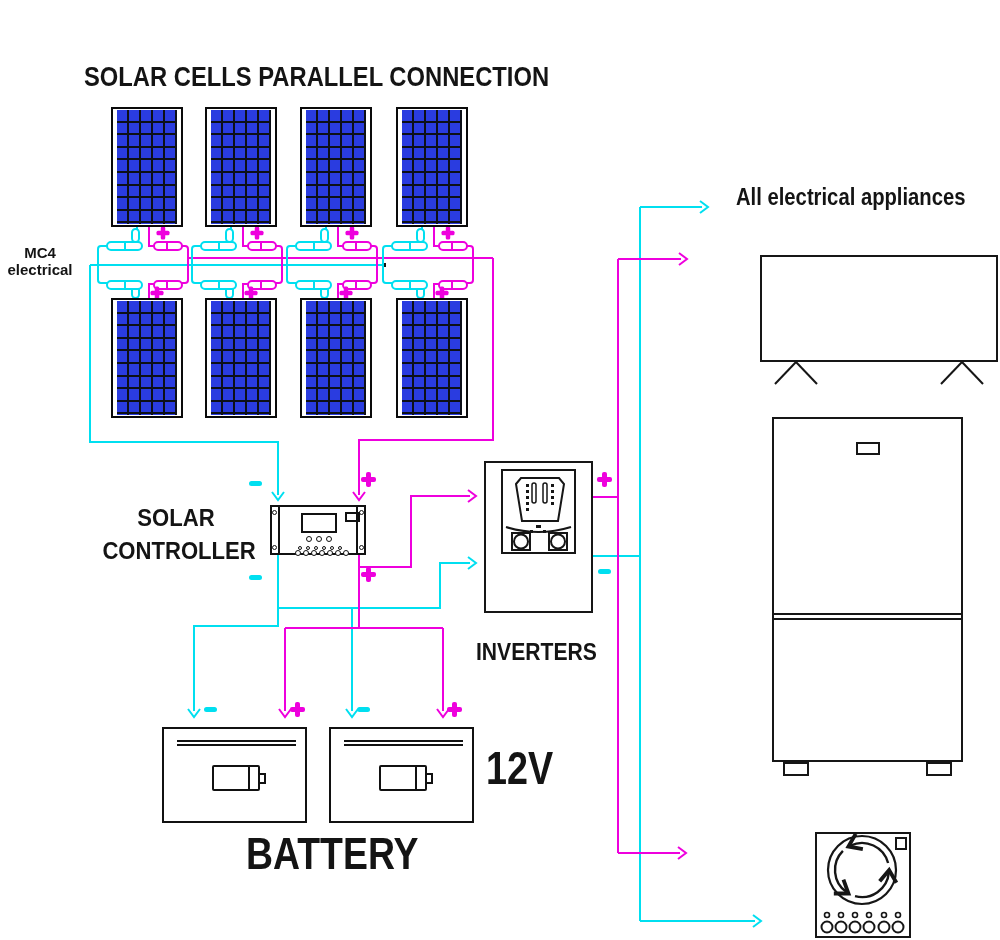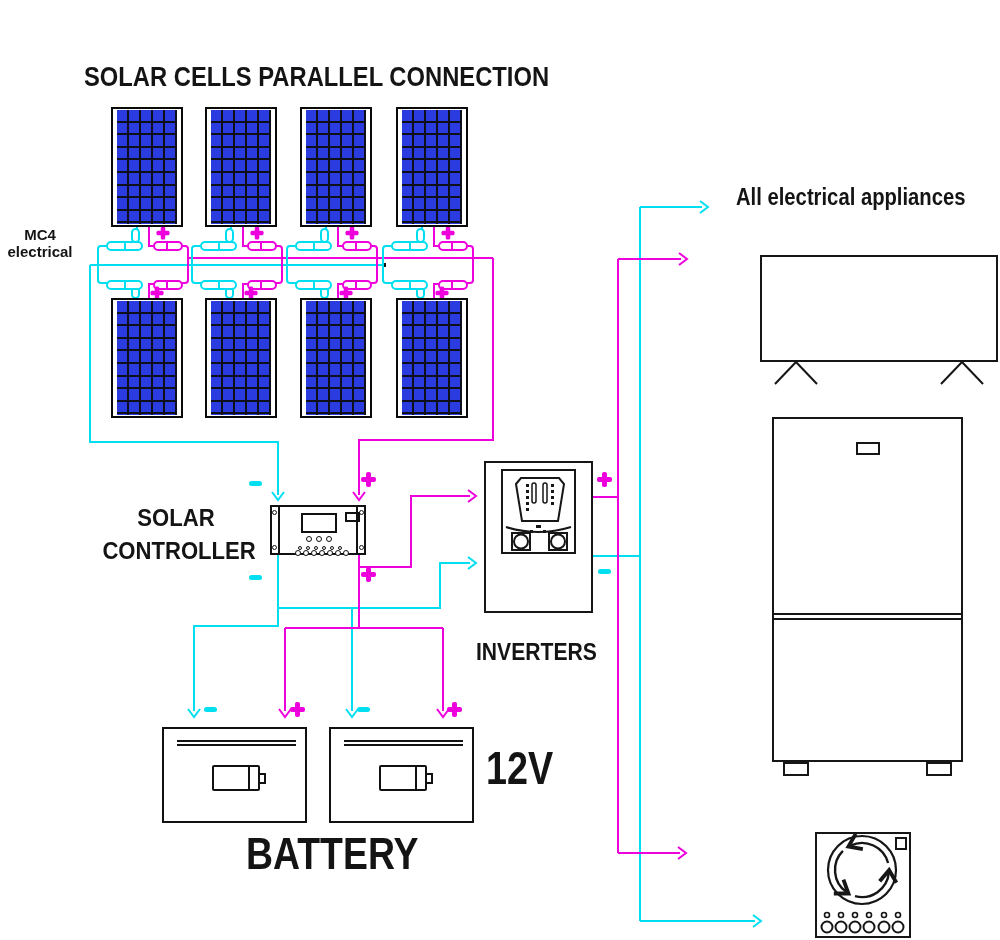--- a/index.html
+++ b/index.html
@@ -4,21 +4,21 @@
 <style>
   html,body{margin:0;padding:0;background:#fff;}
   *{box-sizing:border-box;}
   .stage{position:relative;width:1000px;height:940px;background:#fff;overflow:hidden;
          font-family:Liberation Sans, sans-serif;}
   svg{position:absolute;left:0;top:0;}
 
   
   .lbl{position:absolute;color:#141414;font-weight:bold;white-space:nowrap;line-height:1;}
   .lbl-title{left:84px;top:64px;font-size:27px;transform:scaleX(.88);transform-origin:left top;}
-  .lbl-mc4{left:0;top:226px;width:80px;text-align:center;font-size:15px;line-height:17px;}
+  .lbl-mc4{left:0;top:244px;width:80px;text-align:center;font-size:15px;line-height:17px;}
   .lbl-ctrl{left:96px;top:501px;width:160px;text-align:center;font-size:24px;line-height:33px;
             transform:scaleX(.92);transform-origin:center top;}
   .lbl-inv{left:476px;top:640px;font-size:24px;transform:scaleX(.88);transform-origin:left top;}
   .lbl-12v{left:486px;top:745px;font-size:46px;transform:scaleX(.82);transform-origin:left top;}
   .lbl-bat{left:246px;top:832px;font-size:44px;transform:scaleX(.85);transform-origin:left top;}
   .lbl-app{left:736px;top:186px;font-size:23px;transform:scaleX(.88);transform-origin:left top;}
 
   
   .minus{position:absolute;width:13px;height:5px;border-radius:3px;background:#00dff0;}
   .plus{position:absolute;width:15px;height:15px;}

